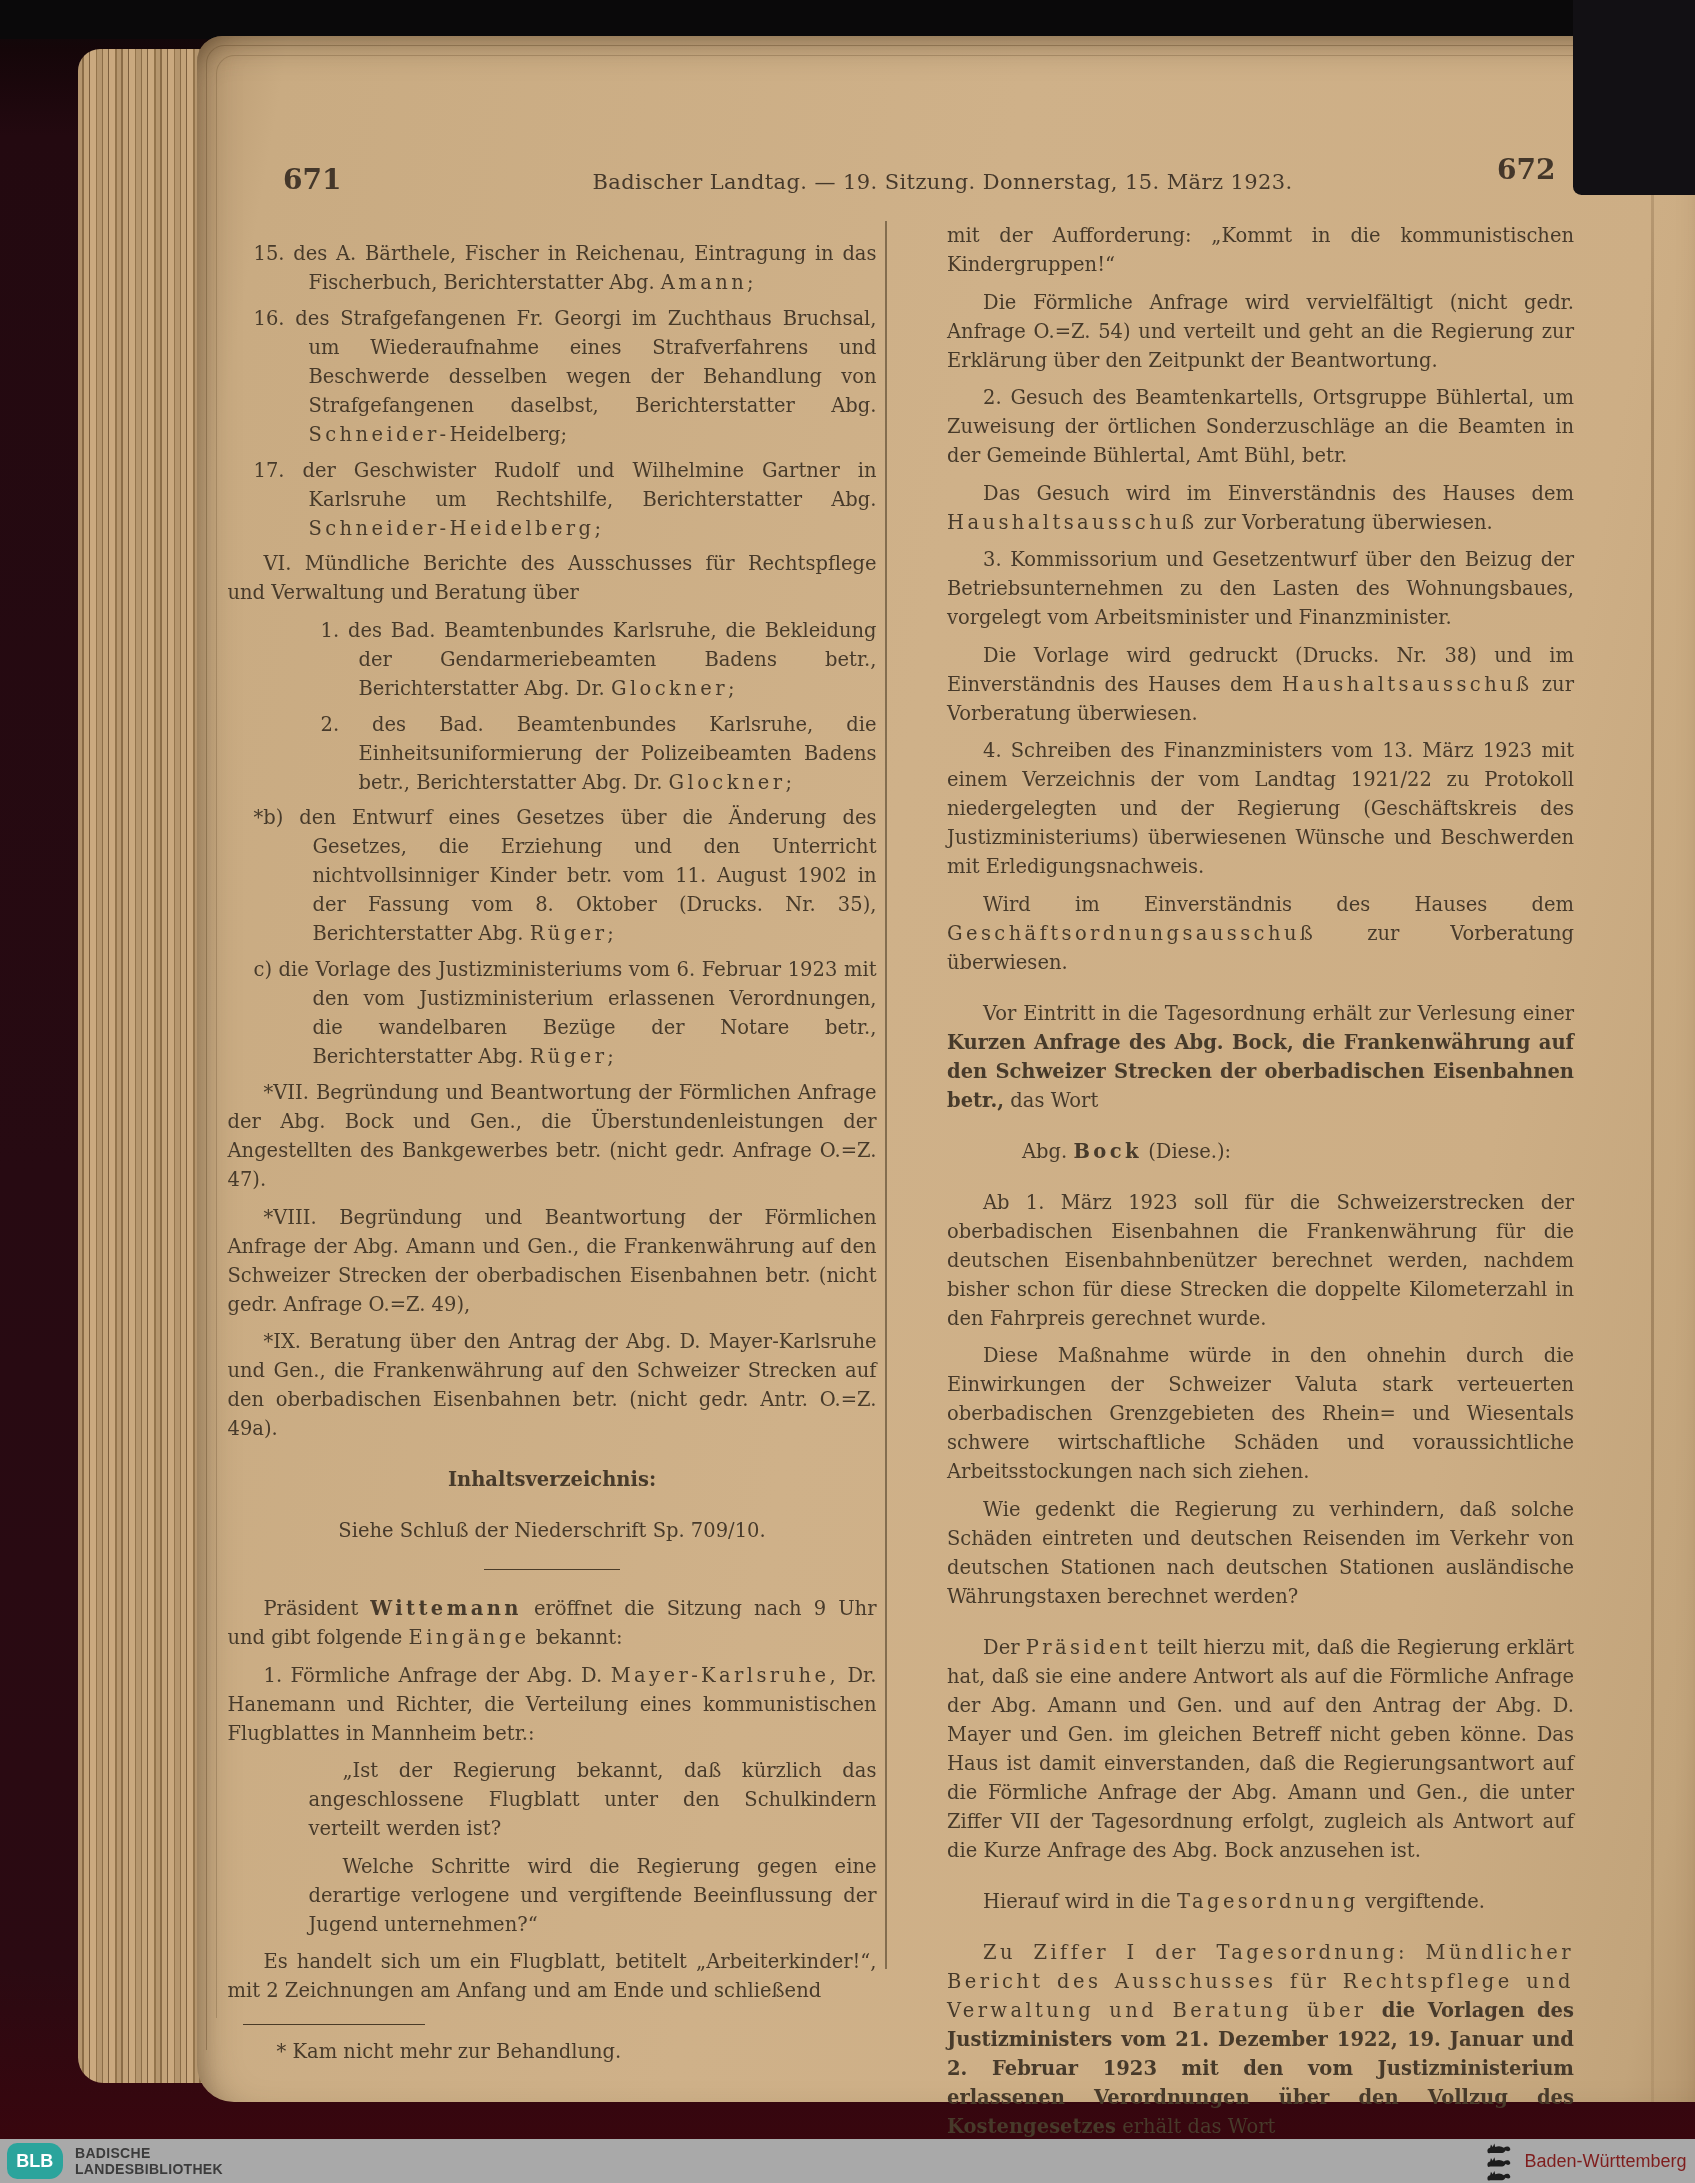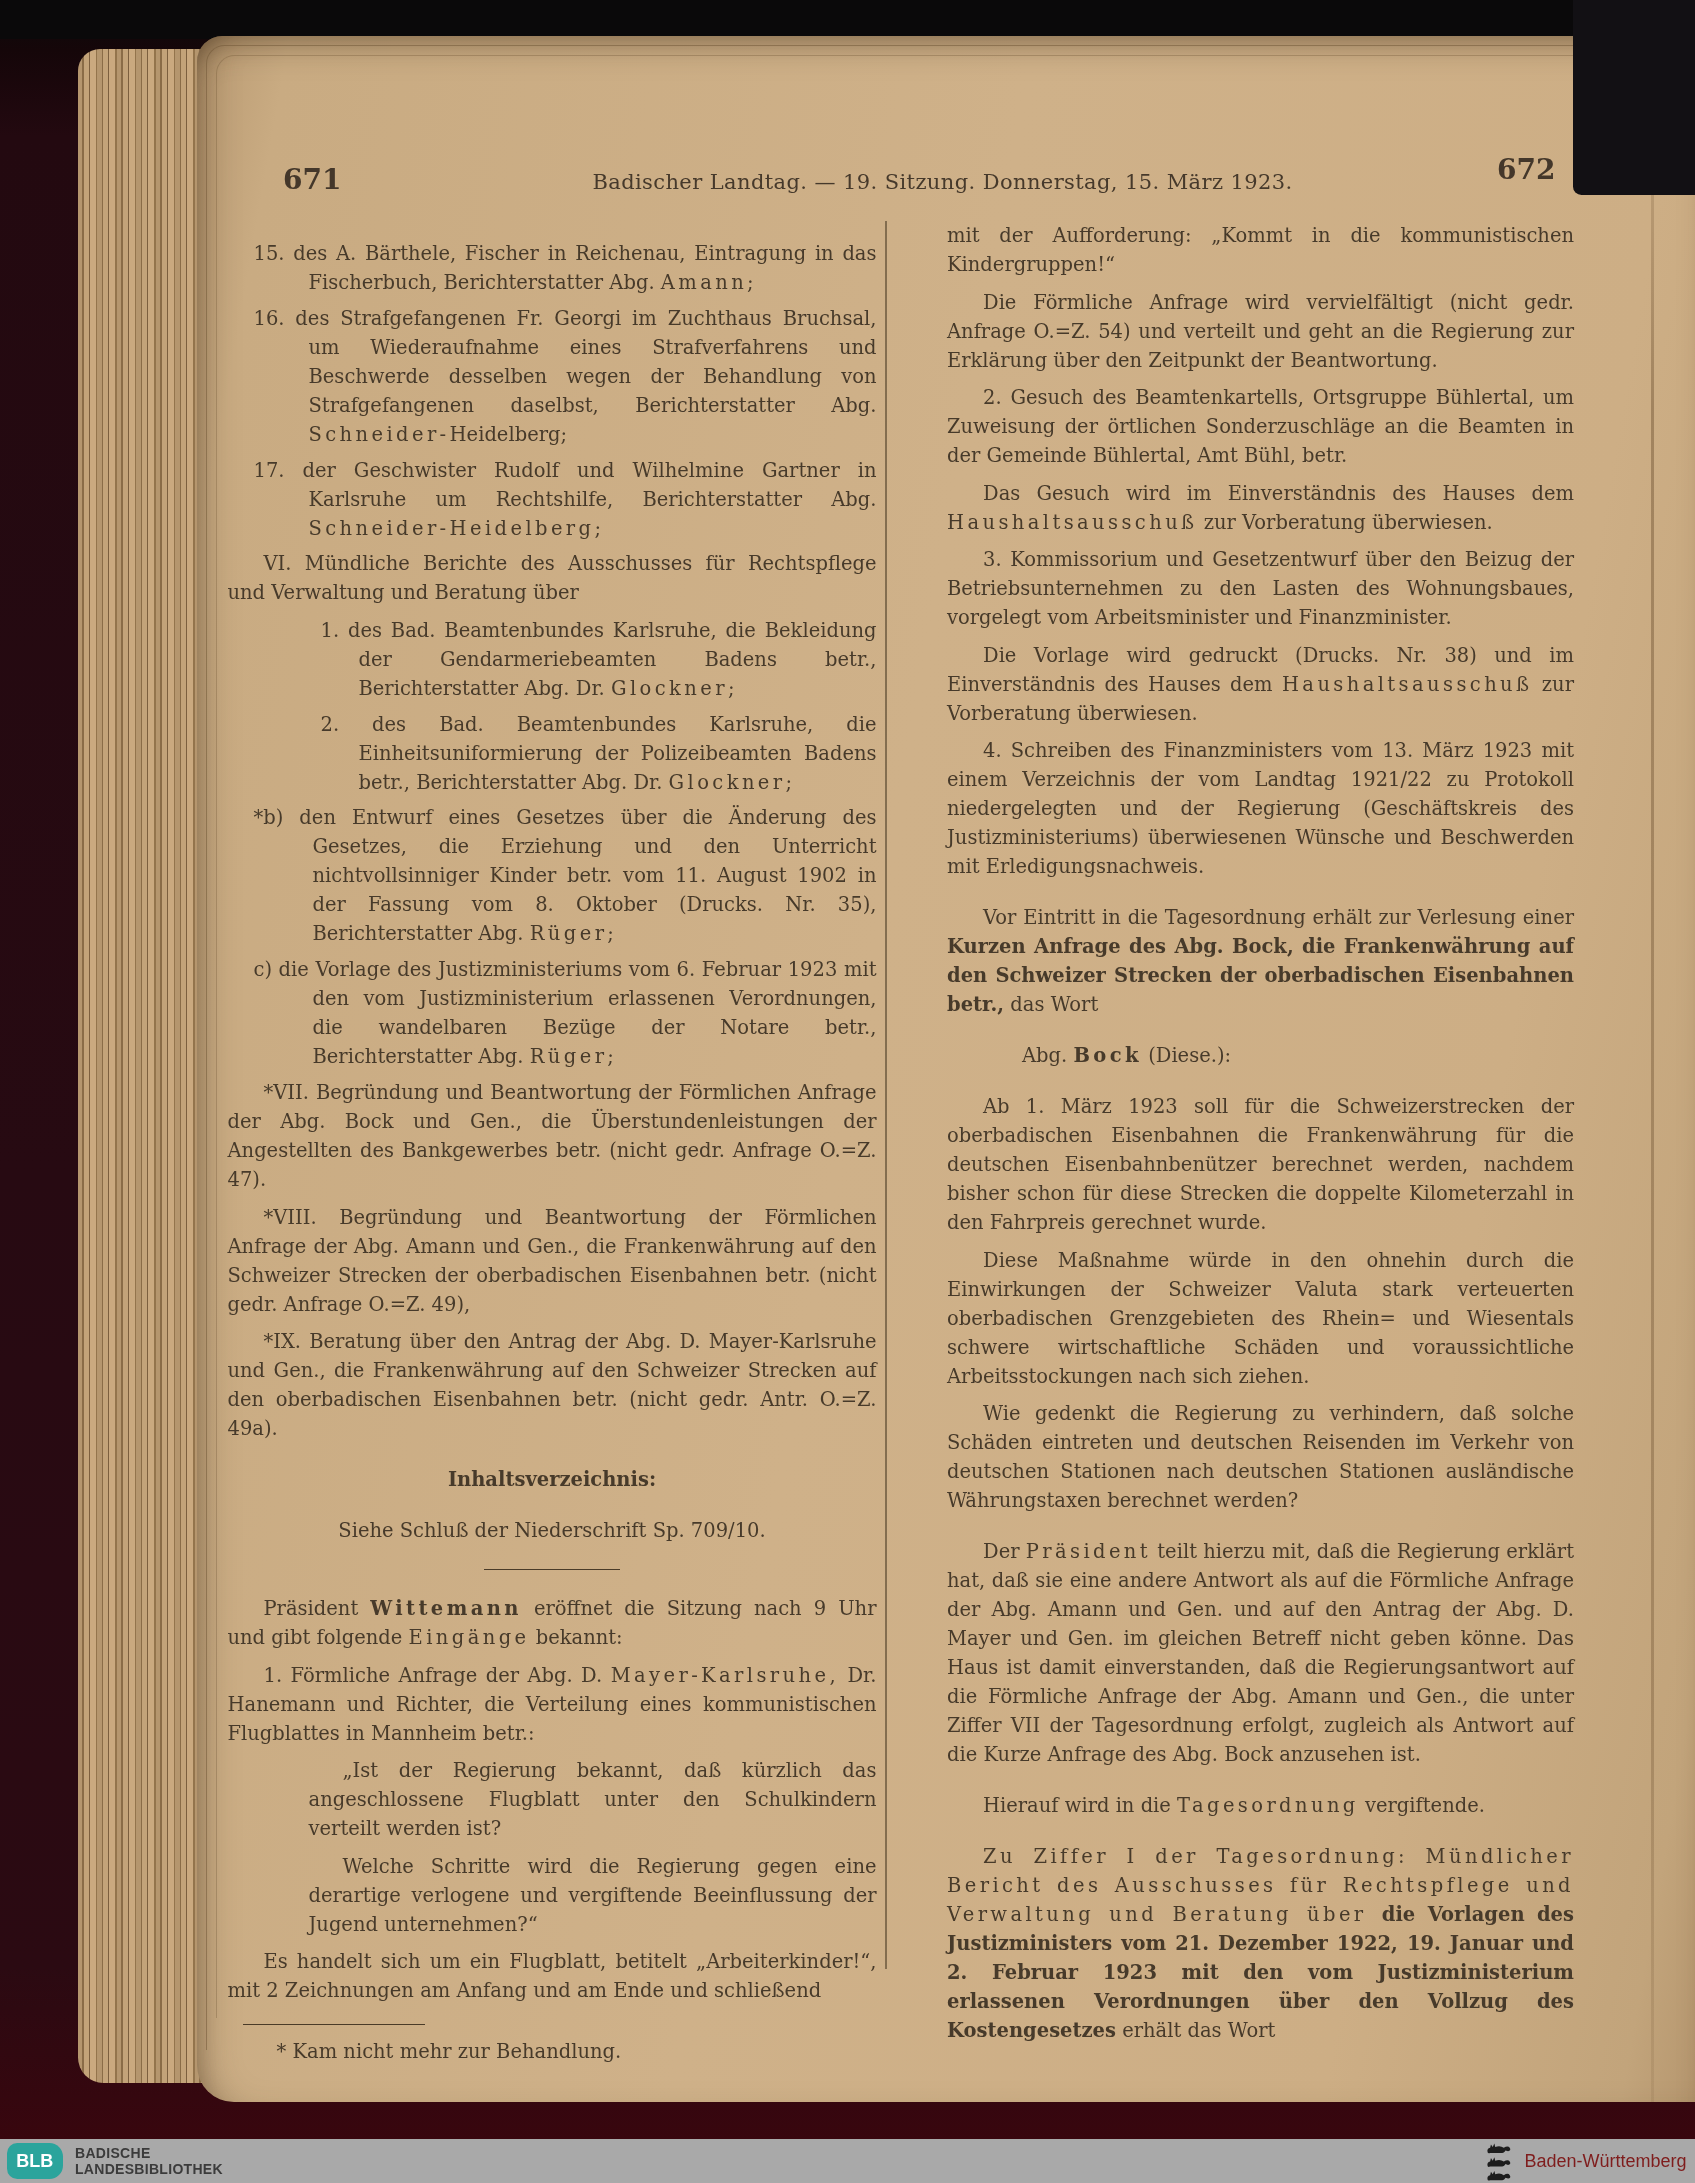--- a/index.html
+++ b/index.html
@@ -103,20 +103,21 @@
         </div>
       <div class="divider"></div>
       <div class="col" id="col-right">
           <div class="p "><span>mit der Aufforderung: „Kommt in die kommunistischen Kindergruppen!“</span></div>
           <div class="p ind"><span>Die Förmliche Anfrage wird vervielfältigt (nicht gedr. Anfrage O.=Z. 54) und verteilt und geht an die Regierung zur Erklärung über den Zeitpunkt der Beantwortung.</span></div>
           <div class="p ind"><span>2. Gesuch des Beamtenkartells, Ortsgruppe Bühlertal, um Zuweisung der örtlichen Sonderzuschläge an die Beamten in der Gemeinde Bühlertal, Amt Bühl, betr.</span></div>
           <div class="p ind"><span>Das Gesuch wird im Einverständnis des Hauses dem </span><span class="sp">Haushaltsausschuß</span><span> zur Vorberatung überwiesen.</span></div>
           <div class="p ind"><span>3. Kommissorium und Gesetzentwurf über den Beizug der Betriebsunternehmen zu den Lasten des Wohnungsbaues, vorgelegt vom Arbeitsminister und Finanzminister.</span></div>
           <div class="p ind"><span>Die Vorlage wird gedruckt (Drucks. Nr. 38) und im Einverständnis des Hauses dem </span><span class="sp">Haushaltsausschuß</span><span> zur Vorberatung überwiesen.</span></div>
           <div class="p ind"><span>4. Schreiben des Finanzministers vom 13. März 1923 mit einem Verzeichnis der vom Landtag 1921/22 zu Protokoll niedergelegten und der Regierung (Geschäftskreis des Justizministeriums) überwiesenen Wünsche und Beschwerden mit Erledigungsnachweis.</span></div>
+          <div class="p ind"><span>Wird im Einverständnis des Hauses dem </span><span class="sp">Geschäftsordnungsausschuß</span><span> zur Vorberatung überwiesen.</span></div>
           <div class="p ind gap"><span>Vor Eintritt in die Tagesordnung erhält zur Verlesung einer </span><span class="b">Kurzen Anfrage des Abg. Bock, die Frankenwährung auf den Schweizer Strecken der oberbadischen Eisenbahnen betr.,</span><span> das Wort</span></div>
           <div class="p abg gap"><span>Abg. </span><span class="b sp">Bock</span><span> (Diese.):</span></div>
           <div class="p ind gap"><span>Ab 1. März 1923 soll für die Schweizerstrecken der oberbadischen Eisenbahnen die Frankenwährung für die deutschen Eisenbahnbenützer berechnet werden, nachdem bisher schon für diese Strecken die doppelte Kilometerzahl in den Fahrpreis gerechnet wurde.</span></div>
           <div class="p ind"><span>Diese Maßnahme würde in den ohnehin durch die Einwirkungen der Schweizer Valuta stark verteuerten oberbadischen Grenzgebieten des Rhein= und Wiesentals schwere wirtschaftliche Schäden und voraussichtliche Arbeitsstockungen nach sich ziehen.</span></div>
           <div class="p ind"><span>Wie gedenkt die Regierung zu verhindern, daß solche Schäden eintreten und deutschen Reisenden im Verkehr von deutschen Stationen nach deutschen Stationen ausländische Währungstaxen berechnet werden?</span></div>
           <div class="p ind gap"><span>Der </span><span class="sp">Präsident</span><span> teilt hierzu mit, daß die Regierung erklärt hat, daß sie eine andere Antwort als auf die Förmliche Anfrage der Abg. Amann und Gen. und auf den Antrag der Abg. D. Mayer und Gen. im gleichen Betreff nicht geben könne. Das Haus ist damit einverstanden, daß die Regierungsantwort auf die Förmliche Anfrage der Abg. Amann und Gen., die unter Ziffer VII der Tagesordnung erfolgt, zugleich als Antwort auf die Kurze Anfrage des Abg. Bock anzusehen ist.</span></div>
           <div class="p ind gap"><span>Hierauf wird in die </span><span class="sp">Tagesordnung</span><span> vergiftende.</span></div>
           <div class="p ind gap"><span class="sp">Zu Ziffer I der Tagesordnung: Mündlicher Bericht des Ausschusses für Rechtspflege und Verwaltung und Beratung über </span><span class="b">die Vorlagen des Justizministers vom 21. Dezember 1922, 19. Januar und 2. Februar 1923 mit den vom Justizministerium erlassenen Verordnungen über den Vollzug des Kostengesetzes</span><span> erhält das Wort</span></div>
         </div>
     </div>

